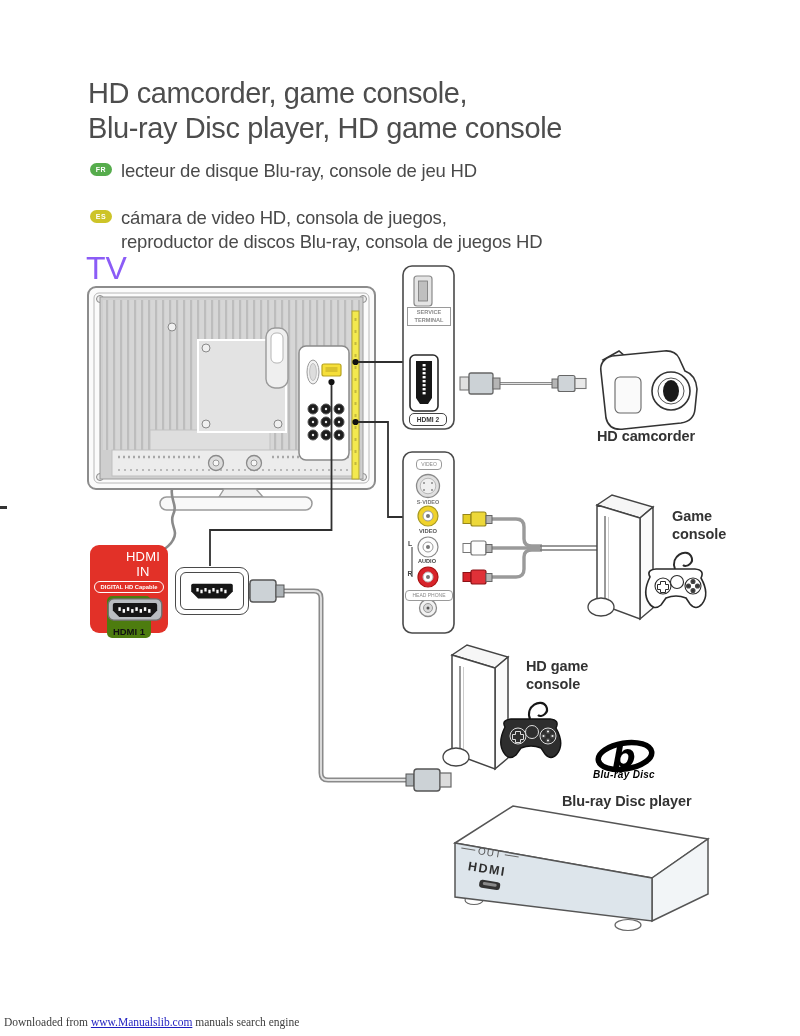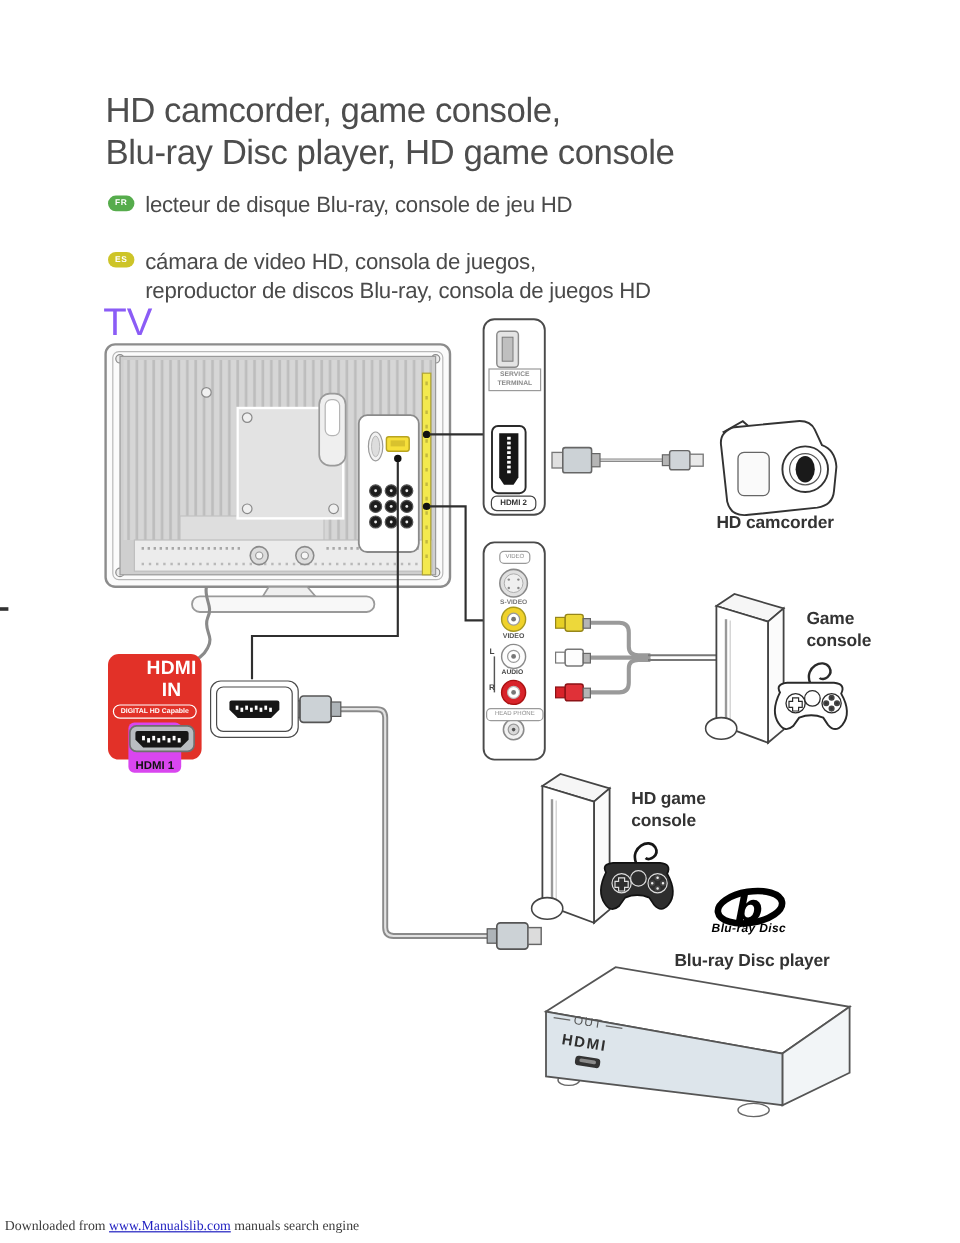--- a/index.html
+++ b/index.html
@@ -9,24 +9,24 @@
   
   .title{left:88px;top:76px;font-size:29px;line-height:35px;font-weight:400;
          color:#4d4d4d;letter-spacing:-0.4px;}
   .bullet-badge{width:22px;height:13px;border-radius:8px;color:#fff;font-size:7px;
                 font-weight:bold;text-align:center;line-height:13px;letter-spacing:0.5px;}
   .bullet-text{font-size:18.5px;line-height:23.5px;color:#4a4a4a;letter-spacing:-0.2px;}
   .tv-label{left:86px;top:250px;font-size:32px;color:#8b5cf6;}
   
   .hdmi-in{left:90px;top:545px;width:78px;height:88px;border-radius:9px;
            text-align:center;color:#fff;}
-  .hdmi-in .t1{margin-top:4px;font-size:16px;font-weight:bold;letter-spacing:0.2px;margin-left:28px;}
+  .hdmi-in .t1{margin-top:4px;font-size:13px;font-weight:normal;letter-spacing:0.2px;margin-left:28px;}
   .hdmi-in .pill{margin:2px auto 0;width:68px;height:10px;border:1px solid #fff;border-radius:6px;
                  font-size:5.8px;font-weight:bold;line-height:10px;}
-  .hdmi-in .white-box{margin:3px auto 0;width:44px;height:42px;background:#d946ef;border-radius:5px;
+  .hdmi-in .white-box{margin:3px auto 0;width:44px;height:42px;background:#4d7c0f;border-radius:5px;
                       color:#111;}
   .hdmi-in .port-name{font-size:9.5px;font-weight:bold;margin-top:0px;}
   .hdmi-in .t2{margin-top:17px;font-size:11px;font-weight:bold;}
   
   .port-box{left:175px;top:567px;width:72px;height:46px;border:1.6px solid #4a4a4a;
             border-radius:9px;background:#fff;}
   .port-box .inner{position:absolute;left:4px;top:4px;right:4px;bottom:4px;
                    border:1.3px solid #4a4a4a;border-radius:6px;display:flex;
                    align-items:center;justify-content:center;}
   

